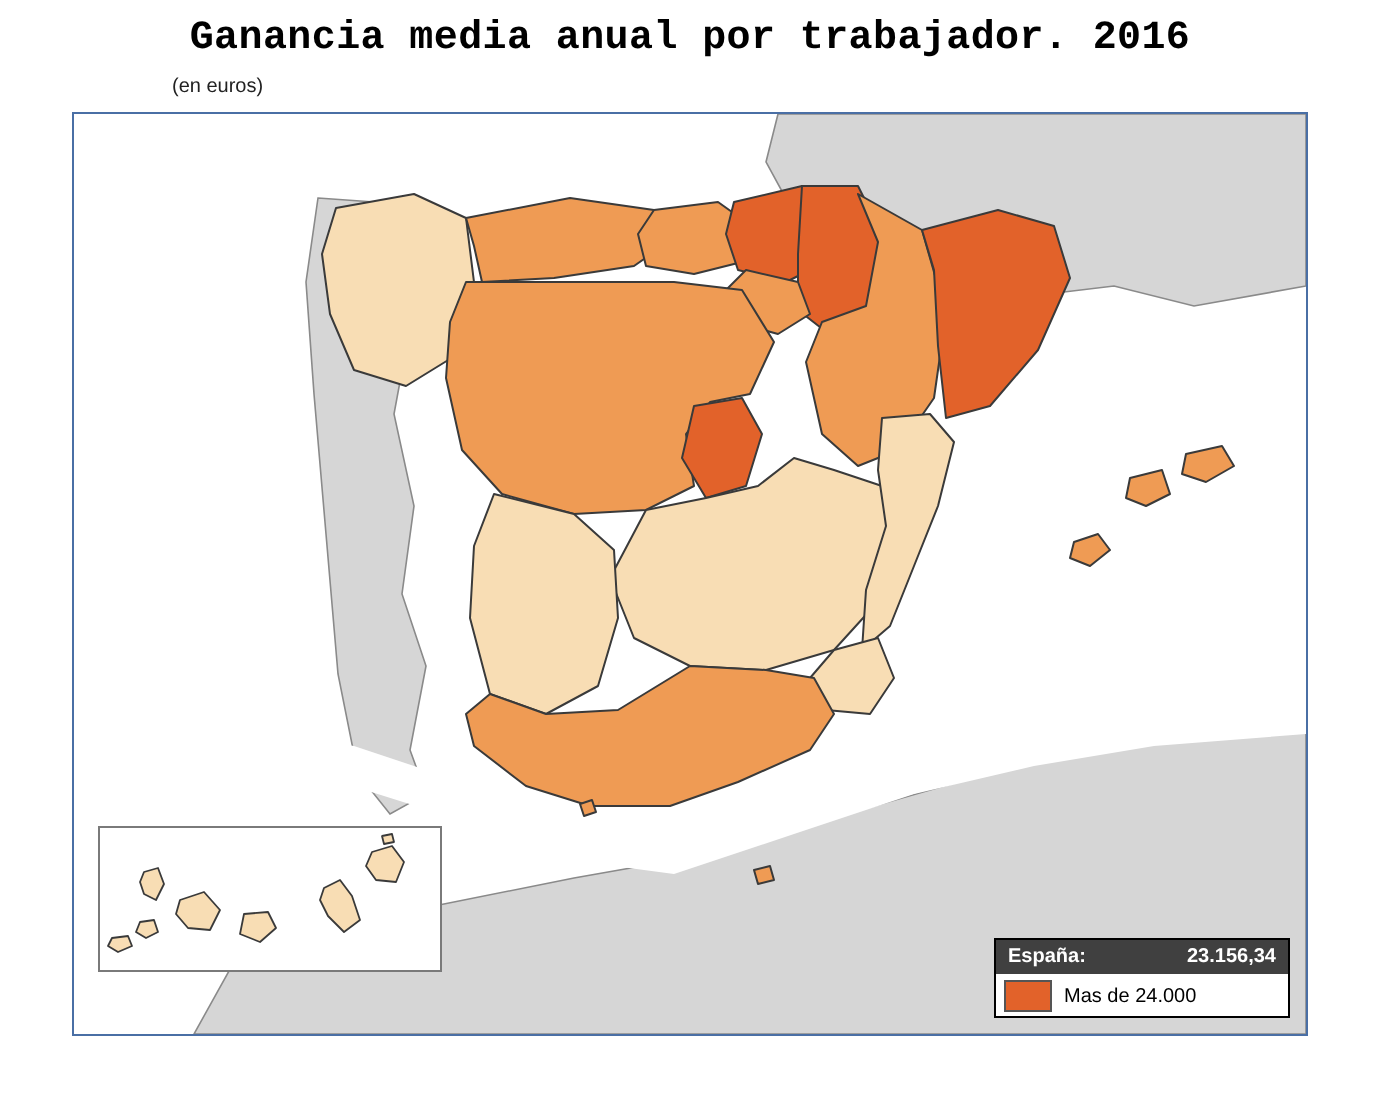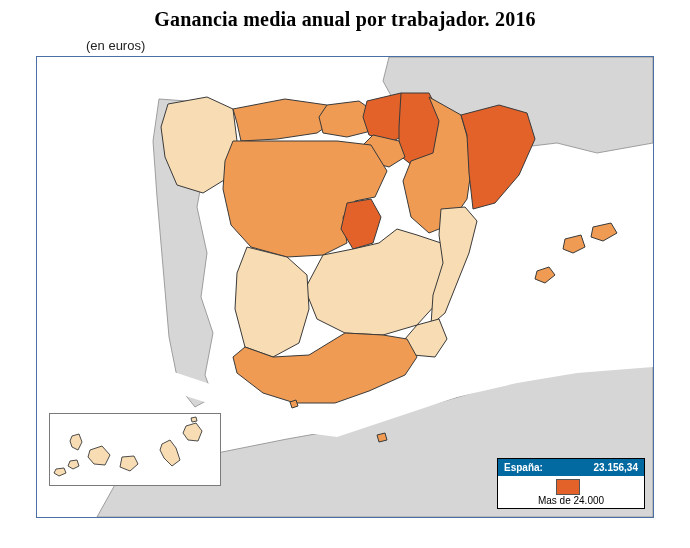--- a/index.html
+++ b/index.html
@@ -18,31 +18,31 @@
     position: relative;
     width: 690px;
     height: 548px;
   }
   .title {
     position: absolute;
     top: 8px;
     left: 0;
     width: 690px;
     text-align: center;
-    font-family: Liberation Serif, serif;
+    font-family: Liberation Mono, monospace;
     font-size: 20px;
     font-weight: bold;
     color: #000000;
     letter-spacing: 0.2px;
   }
   .subtitle {
     position: absolute;
     top: 38px;
     left: 86px;
-    font-size: 13px;
+    font-size: 10px;
     color: #222222;
     font-family: "Liberation Sans", sans-serif;
   }
   .map-frame {
     position: absolute;
     left: 36px;
     top: 56px;
     width: 618px;
     height: 462px;
     border: 1px solid #4a6fa5;
@@ -70,34 +70,33 @@
     position: absolute;
     right: 8px;
     bottom: 8px;
     width: 148px;
     border: 1px solid #000000;
     box-sizing: border-box;
     background: #ffffff;
     font-size: 10px;
   }
   .legend-header {
-    background: #0369a1;
+    background: #404040;
     color: #ffffff;
     font-weight: bold;
     padding: 3px 6px;
     display: flex;
     justify-content: space-between;
     font-size: 10px;
   }
   .legend-row {
     display: flex;
     align-items: center;
     padding: 2px 4px;
     border-top: 1px solid #ffffff;
-    flex-direction: column;
   }
   .legend-swatch {
     width: 22px;
     height: 14px;
     border: 1px solid #555555;
     margin-right: 6px;
     flex: 0 0 auto;
   }
   .legend-label {
     color: #000000;

